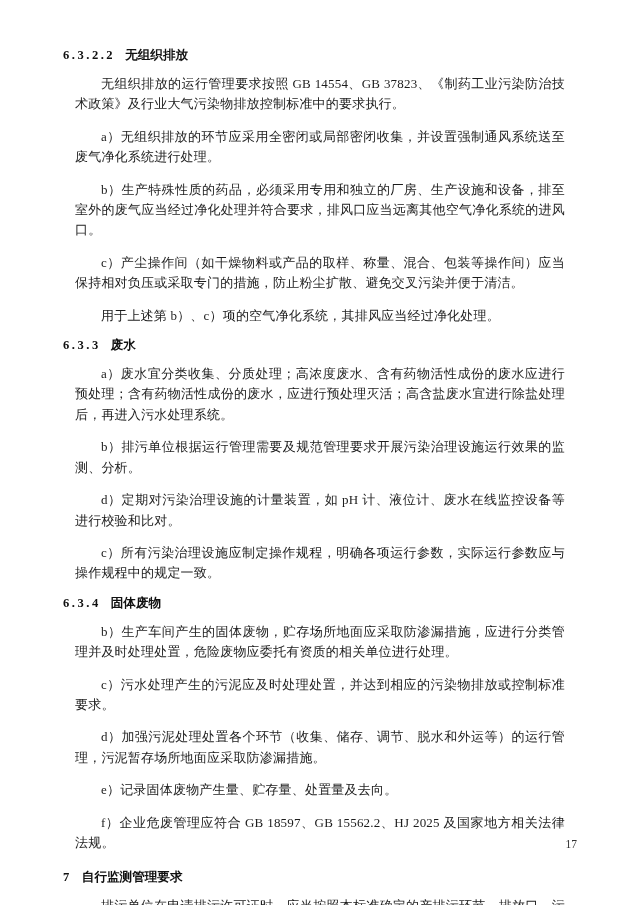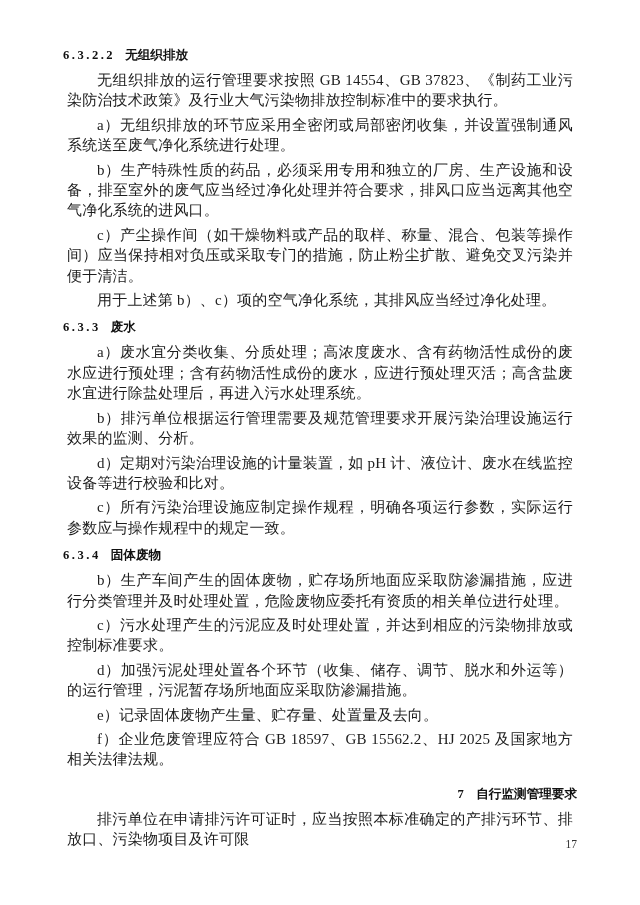--- a/index.html
+++ b/index.html
@@ -18,43 +18,43 @@
     position: absolute;
     top: 0; left: 0;
     width: 640px;
     height: 905px;
     background: #ffffff;
     box-sizing: border-box;
     padding: 48px 63px 0 63px;
     overflow: hidden;
   }
   .para {
-    margin: 4px;
-    font-size: 15px;
+    margin: 12px;
+    font-size: 13px;
     line-height: 20.4px;
     text-align: justify;
     text-indent: 2em;
     letter-spacing: 0.2px;
   }
   .heading {
     font-family: "Liberation Sans", "DejaVu Sans", sans-serif;
     font-weight: bold;
     font-size: 12.6px;
     line-height: 14px;
     margin: 10px 0 8px 0;
     color: #111;
   }
   .heading:first-child { margin-top: 0; }
   .heading .hnum {
     letter-spacing: 2.5px;
     margin-right: 10px;
     font-family: "Liberation Serif", "DejaVu Serif", serif;
     font-weight: bold;
   }
-  .heading-chapter { margin: 17px 0 8px 0; text-align: right; }
+  .heading-chapter { margin: 17px 0 8px 0; }
   .heading-sec2 { margin: 21px 0 10px 0; }
   .pagenum {
     position: absolute;
     top: 838px;
     right: 63px;
     font-size: 11.5px;
     color: #333;
     font-family: "Liberation Serif", "DejaVu Serif", serif;
   }
 </style>

